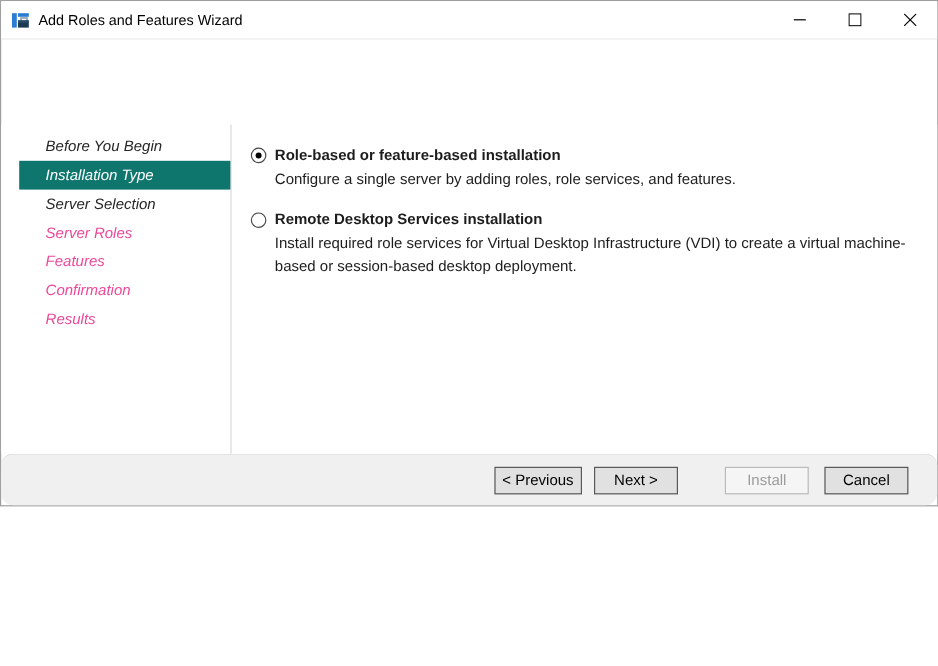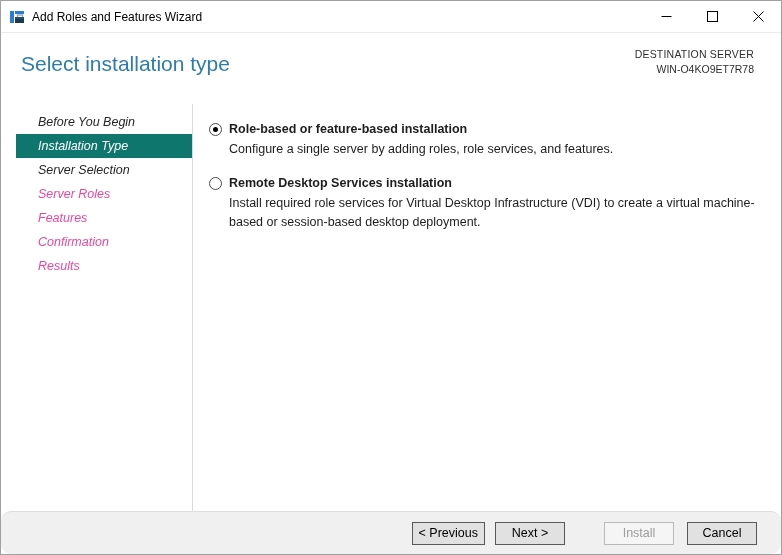--- a/index.html
+++ b/index.html
@@ -4,21 +4,21 @@
 <style>
   * { box-sizing: border-box; margin: 0; padding: 0; }
   html, body { background: #ffffff; }
   body {
     font-family: "Liberation Sans", sans-serif;
     width: 782px; height: 555px;
     overflow: hidden;
   }
   .window {
     position: relative;
-    width: 782px; height: 555px;
+    width: 782px; height: 422px;
     background: #ffffff;
     border: 1px solid #9f9f9f;
   }
 
   
   .titlebar {
     position: absolute; top: 0; left: 0; right: 0; height: 32px;
     display: flex; align-items: center;
     background: #ffffff;
     border-bottom: 1px solid #ebebeb;
@@ -123,27 +123,20 @@
       <button class="ctrl">
         <span style="display:inline-flex;">
           <svg width="11" height="11" viewBox="0 0 11 11">
               <path d="M0.5 0.5 L10.5 10.5 M10.5 0.5 L0.5 10.5" stroke="#000" stroke-width="1" fill="none"></path>
             </svg>
         </span>
       </button>
     </div>
   </div>
 
-  <div class="header">
-    <div class="page-title">Select installation type</div>
-    <div class="destination">
-      <div class="dest-label">DESTINATION SERVER</div>
-      <div class="dest-server">WIN-O4KO9ET7R78</div>
-    </div>
-  </div>
 
   <div class="main">
 
     <div class="sidebar">
       <div class="nav-item">Before You Begin</div>
       <div class="nav-item selected">Installation Type</div>
       <div class="nav-item">Server Selection</div>
       <div class="nav-item disabled">Server Roles</div>
       <div class="nav-item disabled">Features</div>
       <div class="nav-item disabled">Confirmation</div>

